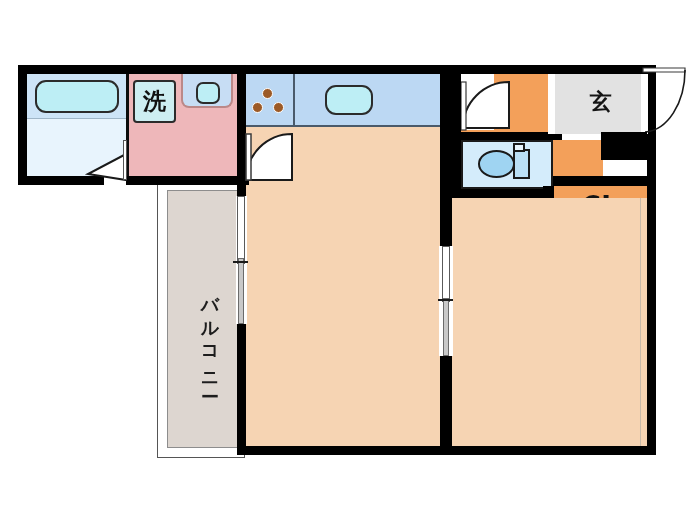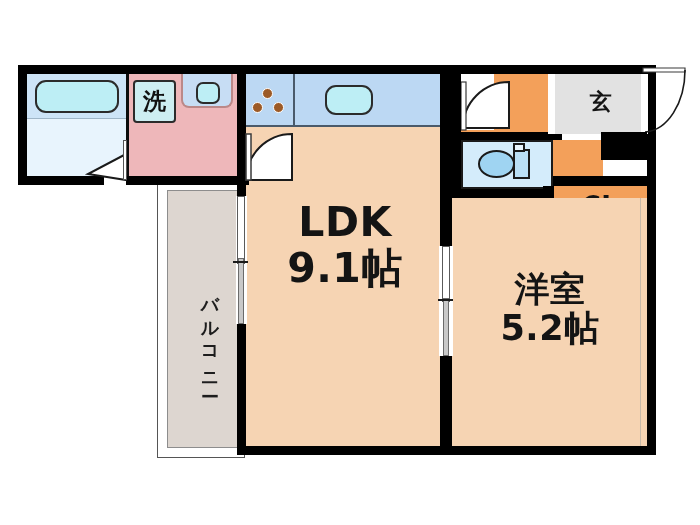--- a/index.html
+++ b/index.html
@@ -162,22 +162,20 @@
   <svg class="abs" style="left:246px; top:134px; width:46px; height:46px;" viewBox="0 0 46 46">
     <path d="M0 46 A46 46 0 0 1 46 0 L46 46 Z" fill="#ffffff" stroke="#1a1a1a" stroke-width="2"></path>
     <rect x="0" y="0" width="5" height="46" fill="#ffffff" stroke="#3a3a3a" stroke-width="1.5"></rect>
   </svg>
 
   <div class="abs white" style="left:236px; top:196px; width:11px; height:128px;"></div>
   <div class="abs slider" style="left:237px; top:196px; width:8px; height:68px;"></div>
   <div class="abs slider-inner" style="left:238px; top:258px; width:6px; height:66px;"></div>
   <div class="abs" style="left:233px; top:261px; width:15px; height:2px; background:#1a1a1a;"></div>
 
-  <div class="abs label label-ldk" style="left:265px; top:200px; width:160px;">LDK
-9.1帖</div>
 
   <div class="abs room-wash" style="left:128px; top:74px; width:109px; height:102px;"></div>
   <div class="abs" style="left:126px; top:74px; width:3px; height:102px; background:#0d0d0d;"></div>
 
   <div class="abs wash-box label-wash" style="left:133px; top:80px; width:43px; height:43px;">洗</div>
 
   <div class="abs basin-shelf" style="left:181px; top:74px; width:52px; height:34px;"></div>
   <div class="abs basin-bowl" style="left:196px; top:82px; width:24px; height:22px;"></div>
 
   <div class="abs room-bath" style="left:27px; top:74px; width:99px; height:102px;"></div>
@@ -233,22 +231,20 @@
     <path d="M3 0 L21 0 L12 20 Z" fill="#ffffff" stroke="#1a1a1a" stroke-width="1.6"></path>
   </svg>
   <svg class="abs" style="left:594px; top:236px; width:54px; height:22px;" viewBox="0 0 54 22">
     <path d="M33 0 L51 0 L42 20 Z" fill="#ffffff" stroke="#1a1a1a" stroke-width="1.6"></path>
   </svg>
   <div class="abs wall" style="left:543px; top:186px; width:11px; height:54px;"></div>
 
   <div class="abs room-ldk" style="left:452px; top:198px; width:195px; height:248px;"></div>
   <div class="abs room-ldk" style="left:452px; top:198px; width:91px; height:44px;"></div>
   <div class="abs room-ldk" style="left:540px; top:240px; width:107px; height:206px;"></div>
-  <div class="abs label label-room" style="left:470px; top:270px; width:160px;">洋室
-5.2帖</div>
 
   <div class="abs white" style="left:439px; top:246px; width:14px; height:110px;"></div>
   <div class="abs slider" style="left:442px; top:246px; width:8px; height:56px;"></div>
   <div class="abs slider-inner" style="left:443px; top:298px; width:6px; height:58px;"></div>
   <div class="abs" style="left:438px; top:299px; width:15px; height:2px; background:#1a1a1a;"></div>
 
   <div class="abs" style="left:640px; top:198px; width:1px; height:248px; background:#c8b9a8;"></div>
 
 </div>
 

